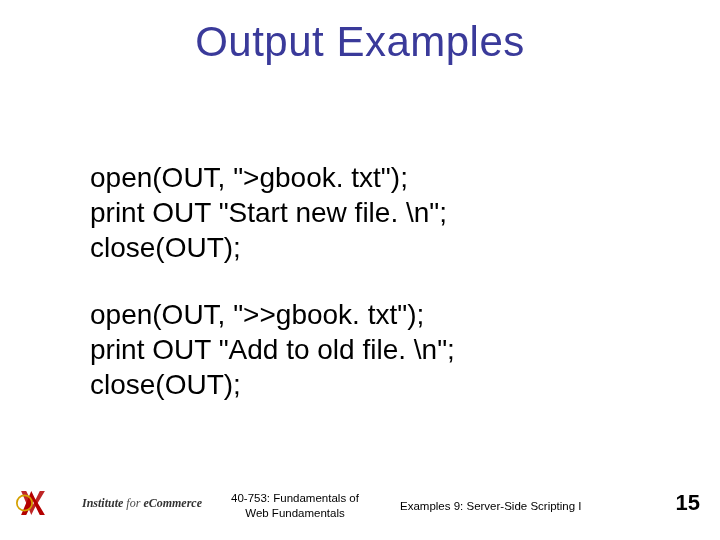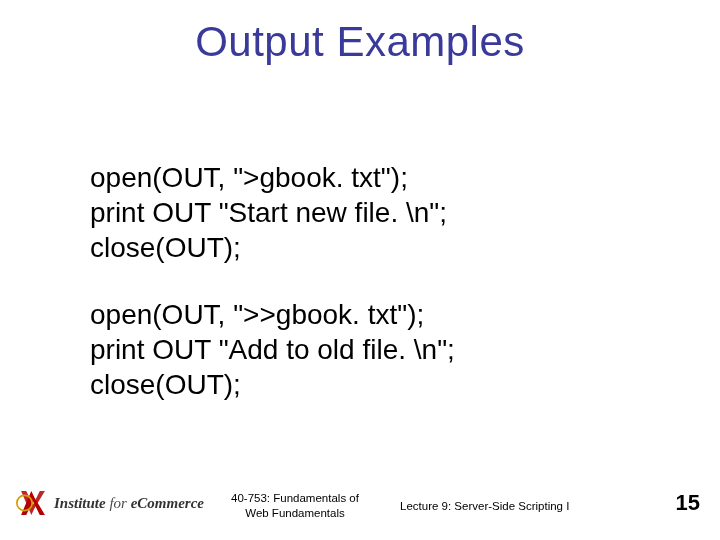--- a/index.html
+++ b/index.html
@@ -60,23 +60,24 @@
     position: relative;
     margin-right: 4px;
   }
   .logo-mark svg {
     width: 34px;
     height: 34px;
   }
   .logo-text {
     font-family: "Times New Roman", serif;
     font-style: italic;
-    font-size: 15px;
+    font-size: 12px;
     color: #4a4a4a;
     line-height: 1.0;
+    margin-left: 28px;
   }
   .logo-text .inst {
     font-weight: bold;
     font-style: italic;
     color: #333;
   }
   .logo-text .ecom {
     font-weight: bold;
     font-style: italic;
     color: #333;
@@ -142,18 +143,18 @@
       <div class="logo-text">
         <span class="inst">Institute</span><span> for </span><span class="ecom">eCommerce</span>
       </div>
     </div>
 
     <div class="foot-center-left">
       <div>40-753: Fundamentals of</div>
       <div>Web Fundamentals</div>
     </div>
 
-    <div class="foot-center-right">Lecture 9: Server-Side Scripting I</div>
+    <div class="foot-center-right">Examples 9: Server-Side Scripting I</div>
 
     <div class="page-num">15</div>
   </div>
 
 </div>
 
 </body></html>

